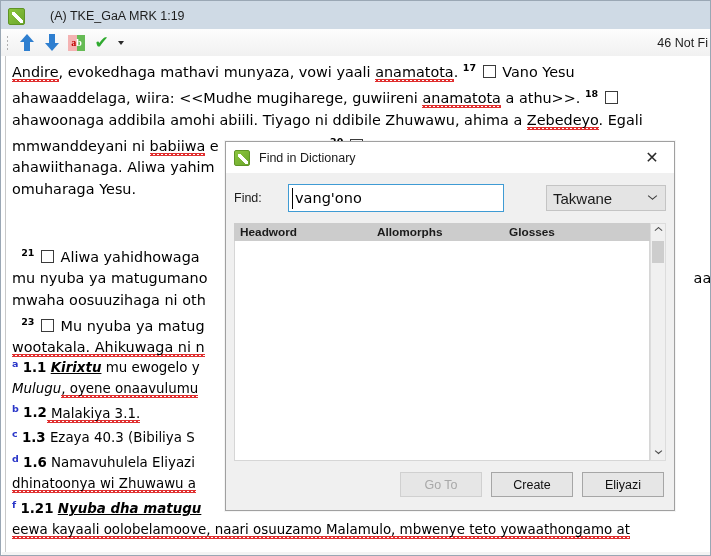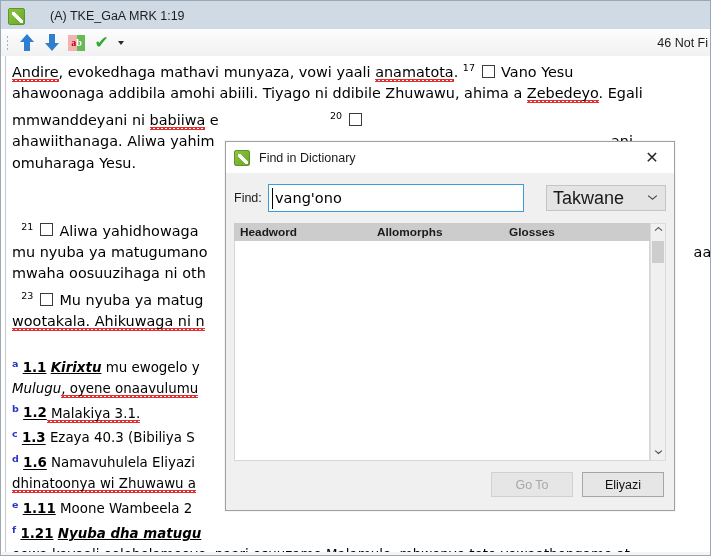--- a/index.html
+++ b/index.html
@@ -174,21 +174,21 @@
     font-size: 14.4px;
     line-height: 21.5px;
     color: #000000;
     white-space: nowrap;
   }
   .doc-body p { margin: 0; }
 
   .vnum {
     font-size: 9.5px;
     vertical-align: super;
-    font-weight: normal;
+    font-weight: bold;
   }
   .vbox {
     display: inline-block;
     width: 13px; height: 13px;
     border: 1.3px solid #3b3b3b;
     background: #ffffff;
     vertical-align: -1px;
     margin: 0 2px;
   }
   .sq {
@@ -222,21 +222,21 @@
     line-height: 20.5px;
     color: #000;
     white-space: nowrap;
   }
   .fn-mark {
     font-size: 9.5px;
     vertical-align: super;
     color: #2a36c8;
     font-weight: bold;
   }
-  .fn-ref { font-weight: bold; text-decoration: underline; }
+  .fn-ref { font-weight: bold; }
   .ital { font-style: italic; }
   .bi { font-style: italic; font-weight: bold; text-decoration: underline; }
 
   
   .dialog {
     position: absolute;
     left: 225px; top: 141px;
     width: 450px; height: 370px;
     background: #3b82f6;
     border: 1px solid #a0a0a0;
@@ -285,20 +285,21 @@
     top: 31px; left: 0;
     width: 448px; height: 337px;
     background: #f0f0f0;
   }
   .find-row {
     position: absolute;
     top: 11px; left: 8px;
     width: 432px; height: 28px;
     display: flex;
     align-items: center;
+    gap: 20px;
   }
   .find-label {
     font-size: 12.5px;
     color: #1a1a1a;
     width: 34px;
   }
   .find-input {
     flex: 1 1 auto;
     height: 28px;
     background: #ffffff;
@@ -321,21 +322,21 @@
   .find-input span { margin-left: 2px; }
   .lang-select {
     width: 120px;
     height: 26px;
     margin-left: 22px;
     background: #e4e4e4;
     border: 1px solid #c4c4c4;
     display: flex;
     align-items: center;
     padding: 0 6px;
-    font-size: 18px;
+    font-size: 15px;
     color: #1a1a1a;
     position: relative;
   }
   .lang-select .chev {
     position: absolute;
     right: 8px; top: 9px;
     width: 9px; height: 5px;
   }
   .lang-select .chev::before,
   .lang-select .chev::after {
@@ -476,20 +477,25 @@
 
     <div class="doc-body">
 
       <p>
         <span class="sq">Andire</span>, evokedhaga mathavi munyaza, vowi yaali <span class="sq">anamatota</span>.
         <span class="vnum">17</span>
         <span class="vbox"></span>
         <span>Vano Yesu</span>
       </p>
 
+      <p>
+        ahawaaddelaga, wiira: &lt;&lt;Mudhe mugiharege, guwiireni <span class="sq">anamatota</span> a athu&gt;&gt;.
+        <span class="vnum">18</span>
+        <span class="vbox"></span>
+      </p>
 
 
       <p>
         ahawoonaga addibila amohi abiili. Tiyago ni ddibile Zhuwawu, ahima a <span class="sq">Zebedeyo</span>. Egali
       </p>
 
       <p>
         mmwanddeyani ni <span class="sq">babiiwa</span> e
         <span style="visibility:hidden">xxxxxxxxxxxx</span>
         <span class="vnum">20</span>
@@ -566,24 +572,20 @@
         <span class="fn-mark">d</span>
         <span class="fn-ref">1.6</span><span> Namavuhulela Eliyazi</span>
         <span style="visibility:hidden">xxxxxxxxxxxxxxxxxxxxxxxxxxxxxxxxxxxxxxxxxxxxxxxxxxxxx</span>
         <span>nda</span>
       </p>
 
       <p>
         <span class="sq">dhinatoonya wi Zhuwawu a</span>
       </p>
 
-      <p>
-        <span class="fn-mark">e</span>
-        <span class="fn-ref">1.11</span><span> Moone Wambeela 2</span>
-      </p>
 
       <p>
         <span class="fn-mark">f</span>
         <span class="fn-ref">1.21</span>
         <span class="bi">Nyuba dha matugu</span>
         <span style="visibility:hidden">xxxxxxxxxxxxxxxxxxxxxxxxxxxxxxxxxxxxxxxxxxxxxxxxxxxxxxxxxxxxxxxxx</span>
         
       </p>
 
       <p>
@@ -629,18 +631,19 @@
             <i></i>
           </div>
         <div class="sb-thumb"></div>
         <div class="sb-arrow dn">
             <i></i>
           </div>
       </div>
 
       <div class="dlg-buttons">
         <div class="dlg-btn disabled">Go To</div>
+        <div class="dlg-btn">Create</div>
         <div class="dlg-btn">Eliyazi</div>
       </div>
     </div>
   </div>
 
 </div>
 
 </body></html>

